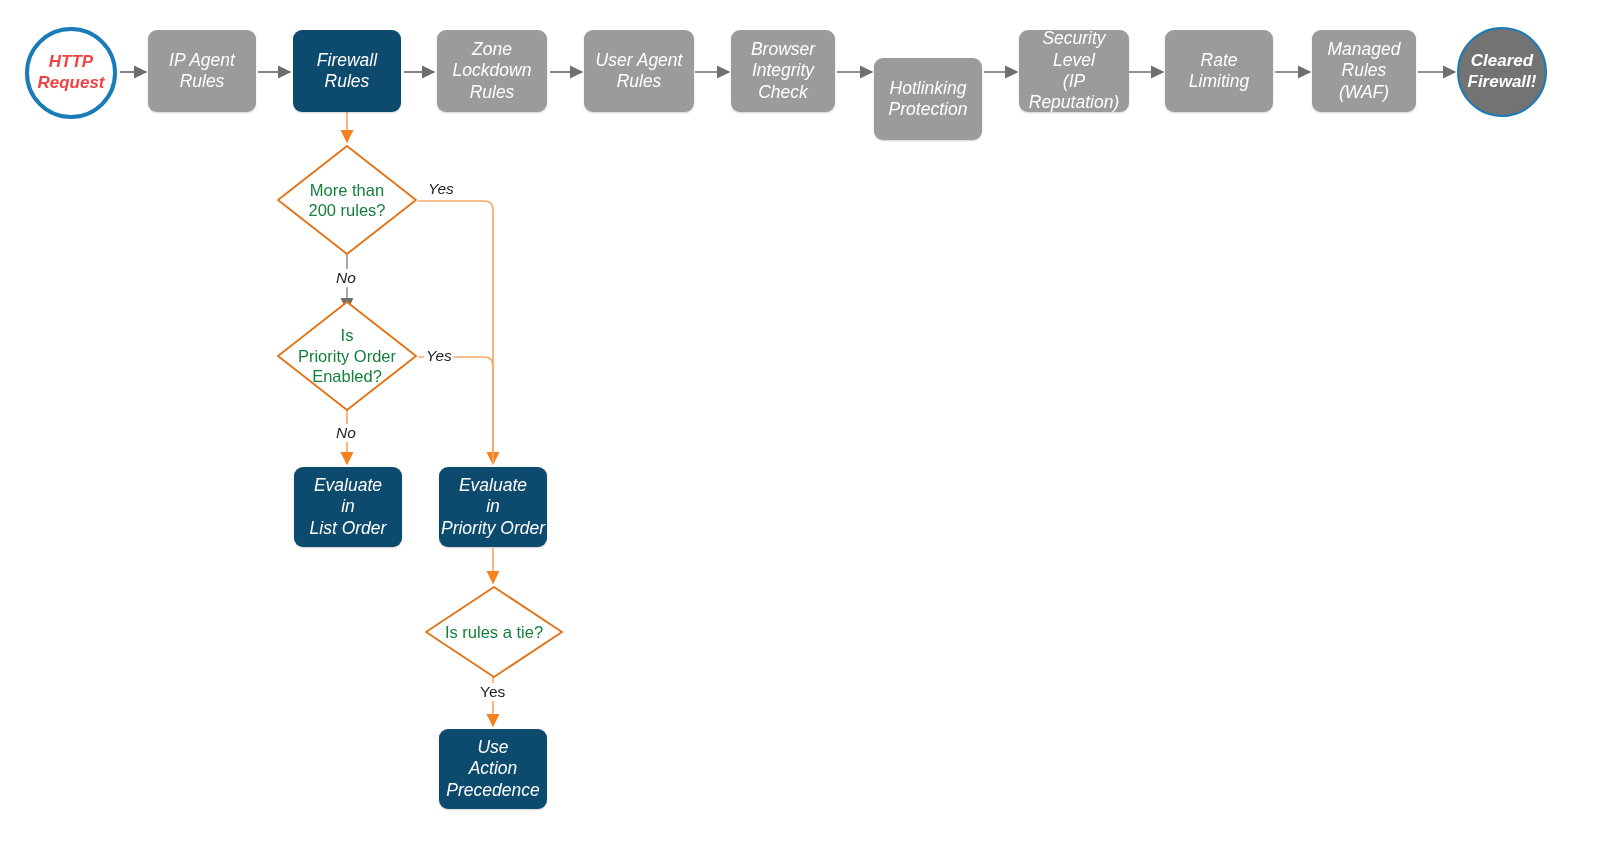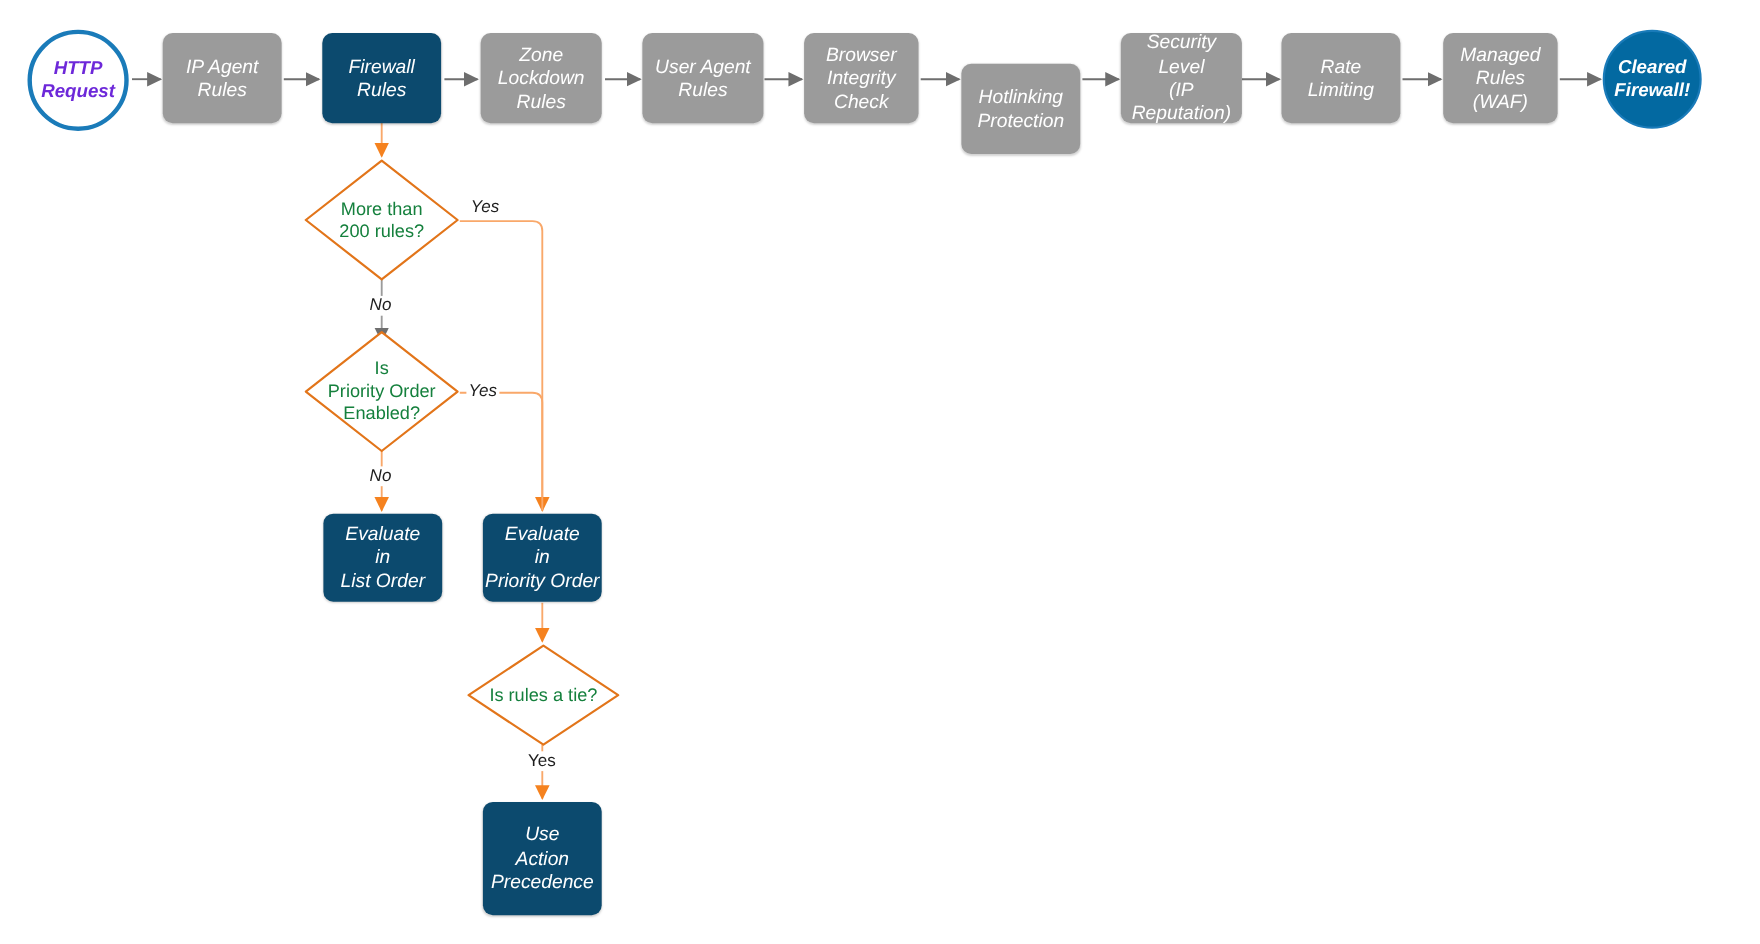--- a/index.html
+++ b/index.html
@@ -45,24 +45,24 @@
   .proc.orange { background: #0c4a6e; }
   .terminator {
     border-radius: 50%;
     font-style: italic;
     font-weight: bold;
     font-size: 17px;
   }
   .terminator.hollow {
     background: #ffffff;
     border: 4px solid #1a7bb9;
-    color: #6d28d9;
+    color: #ef4444;
   }
   .terminator.filled {
-    background: #0369a1;
+    background: #737373;
     color: #ffffff;
     border: 2px solid #1a7bb9;
   }
   .diamond-wrap {
     position: absolute;
   }
   .diamond-wrap svg {
     position: absolute;
     left: 0;
     top: 0;
@@ -226,21 +226,21 @@
 in
 List Order</span>
   </div>
 
   <div class="node proc orange" style="left:439px; top:467px; width:108px; height:80px;">
     <span style="white-space:pre-line">Evaluate
 in
 Priority Order</span>
   </div>
 
-  <div class="node proc orange" style="left:439px; top:729px; width:108px; height:103px;">
+  <div class="node proc orange" style="left:439px; top:729px; width:108px; height:80px;">
     <span style="white-space:pre-line">Use
 Action
 Precedence</span>
   </div>
 
   <div class="edge-label" style="left:426px; top:180px;">Yes</div>
 
   <div class="edge-label" style="left:334px; top:269px;">No</div>
 
   <div class="edge-label" style="left:424px; top:347px;">Yes</div>

